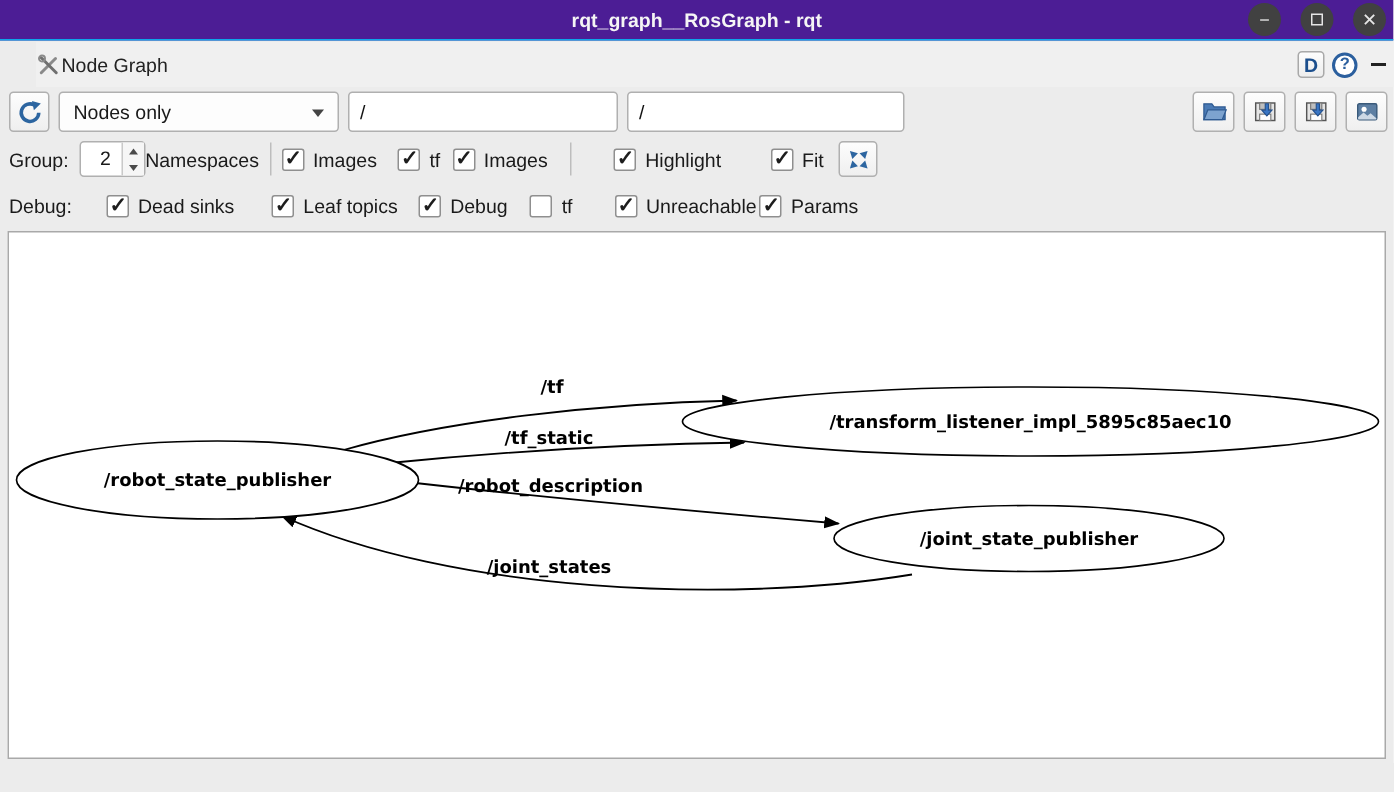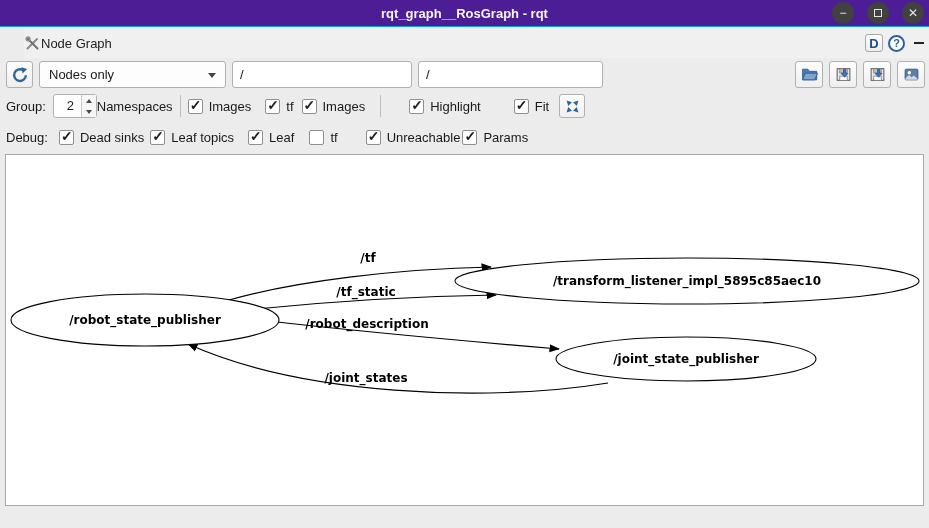--- a/index.html
+++ b/index.html
@@ -185,31 +185,31 @@
           <polygon points="12.5,1.5 11,6.5 7.5,3"></polygon>
           <polygon points="1.5,12.5 3,7.5 6.5,11"></polygon>
           <polygon points="12.5,12.5 7.5,11 11,7.5"></polygon>
         </g>
       </svg>
     </div>
   </div>
 
   <div class="hiderow">
     <span class="lbl">Debug:</span>
-    <span class="cbgroup" style="margin-left:11px">
+    <span class="cbgroup" style="margin-left:23px">
       <span class="cbox on"></span>
       <span class="lbl">Dead sinks</span>
     </span>
-    <span class="cbgroup" style="margin-left:6px">
+    <span class="cbgroup" style="margin-left:25px">
       <span class="cbox on"></span>
       <span class="lbl">Leaf topics</span>
     </span>
     <span class="cbgroup" style="margin-left:14px">
       <span class="cbox on"></span>
-      <span class="lbl">Leaf</span>
+      <span class="lbl">Debug</span>
     </span>
     <span class="cbgroup" style="margin-left:15px">
       <span class="cbox"></span>
       <span class="lbl">tf</span>
     </span>
     <span class="cbgroup" style="margin-left:28px">
       <span class="cbox on"></span>
       <span class="lbl">Unreachable</span>
     </span>
     <span class="cbgroup" style="margin-left:2px">

